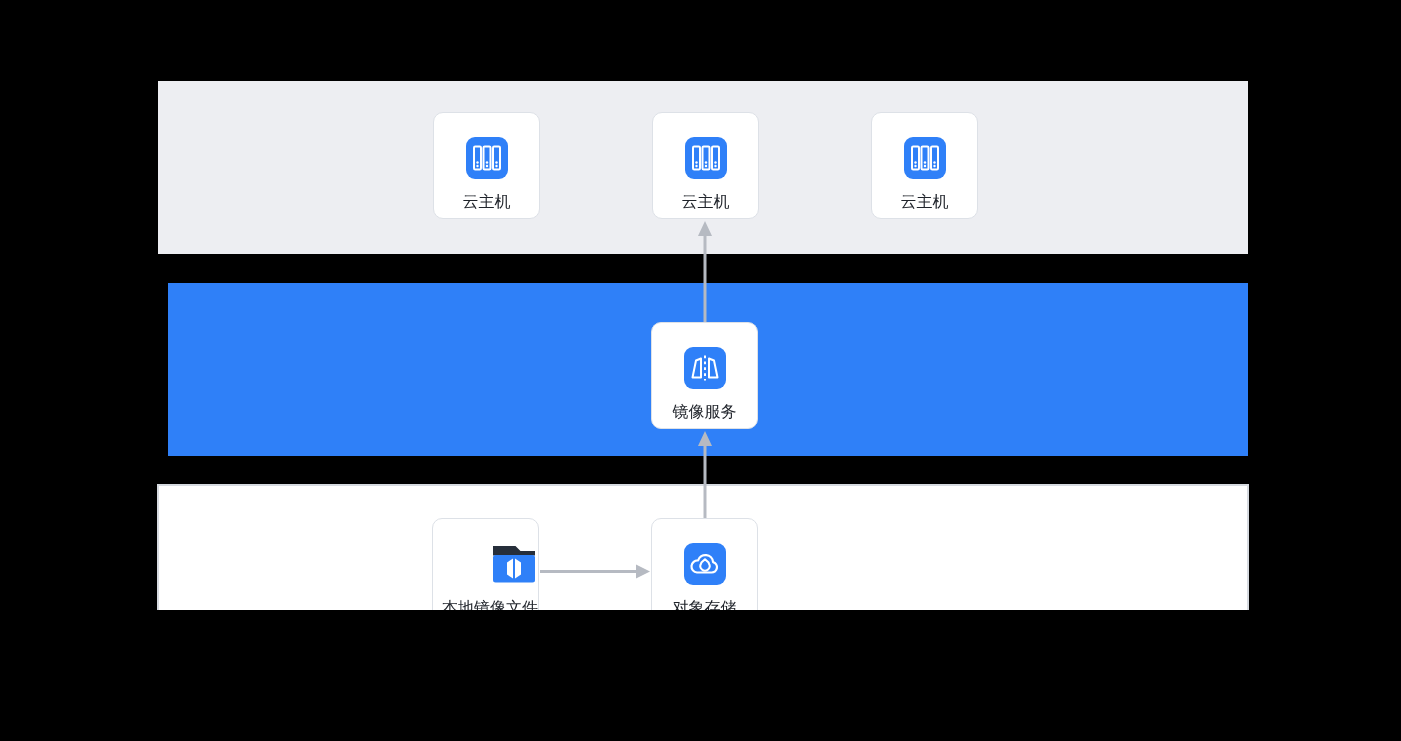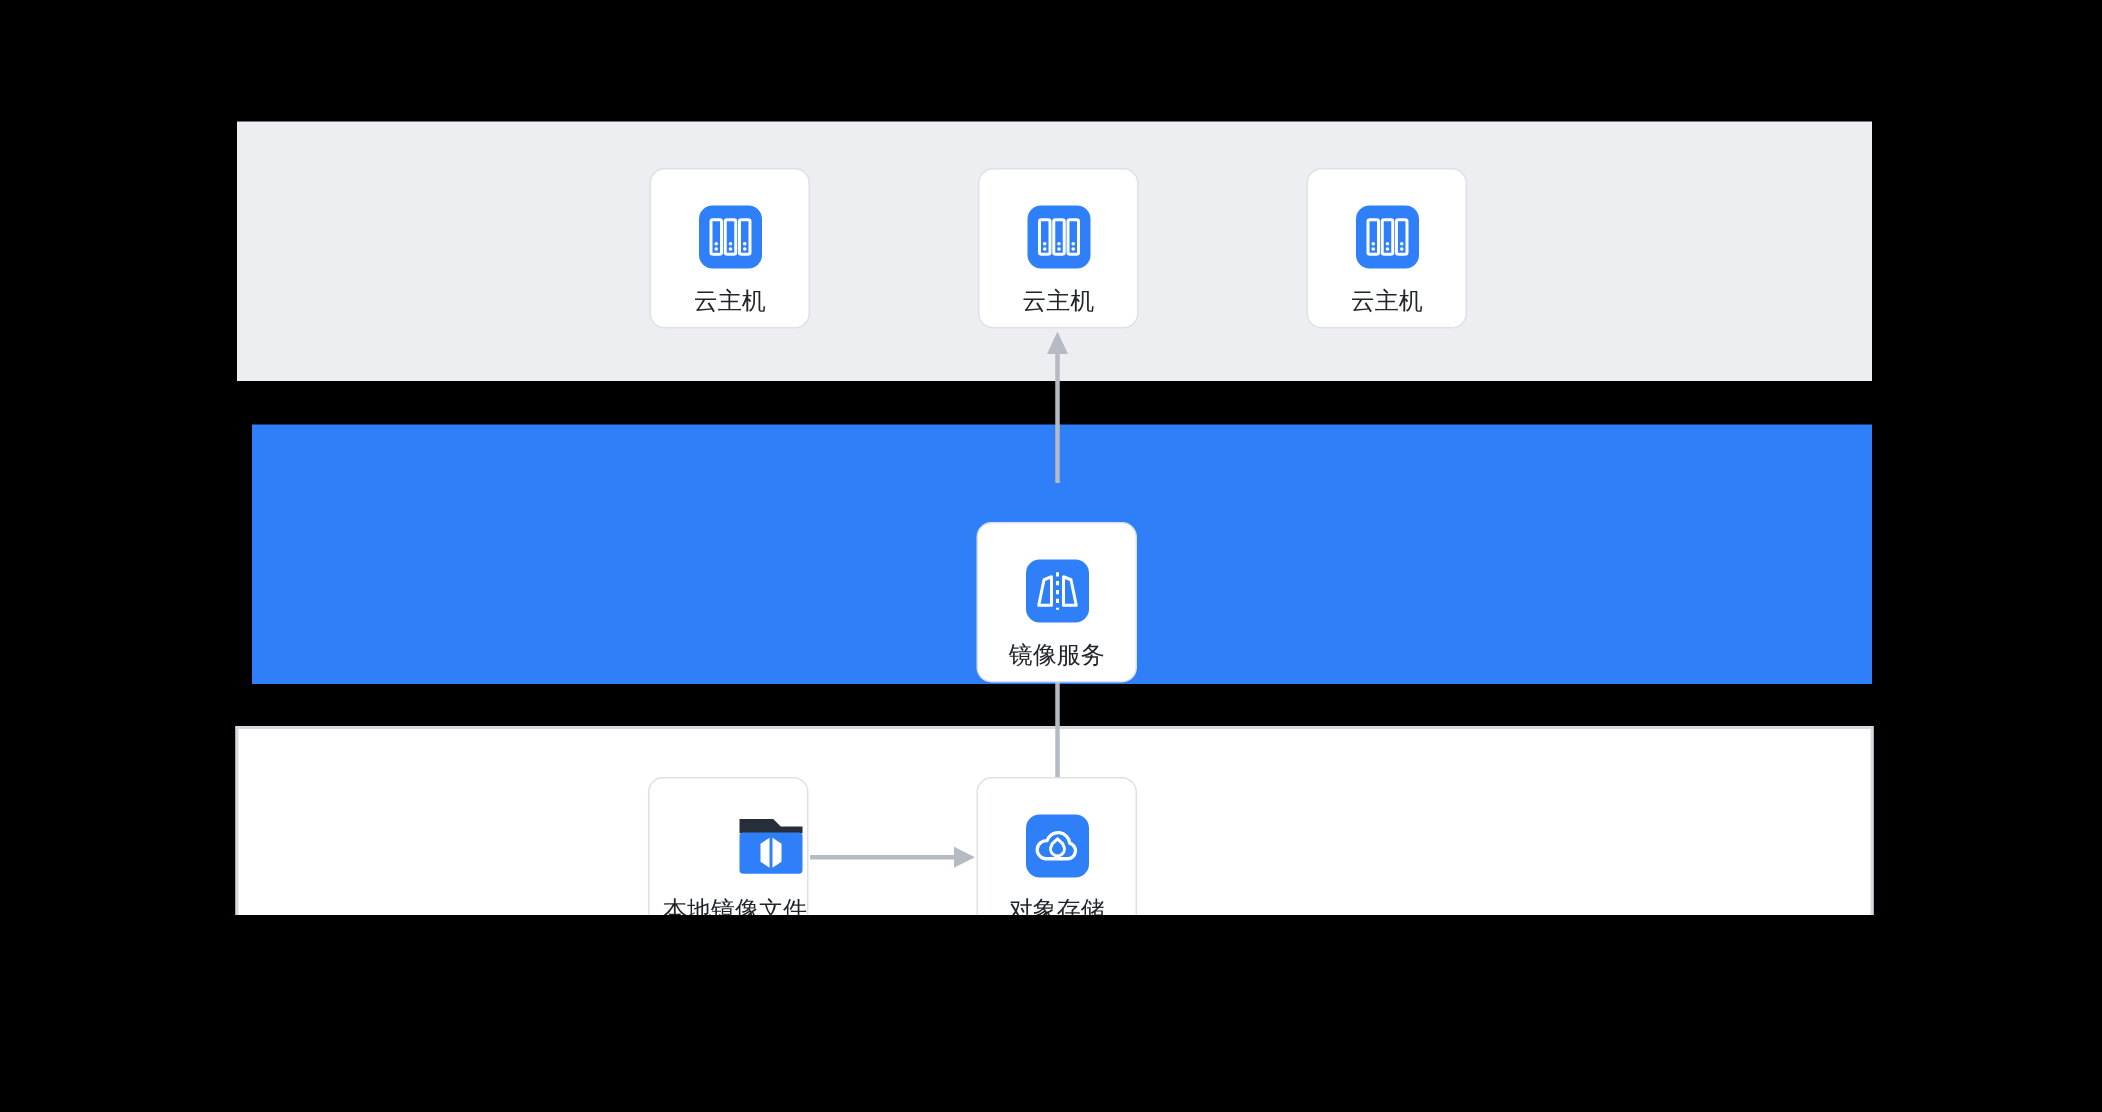--- a/index.html
+++ b/index.html
@@ -110,21 +110,21 @@
           <circle cx="21" cy="25.5" r="1.2"></circle>
             <circle cx="21" cy="29" r="1.2"></circle>
           <circle cx="30.5" cy="25.5" r="1.2"></circle>
             <circle cx="30.5" cy="29" r="1.2"></circle>
         </g>
       </svg>
     </div>
     <div class="node-label">云主机</div>
   </div>
 
-  <div class="card" style="left:651px;top:322px;margin-top:26px;">
+  <div class="card" style="left:651px;top:322px;">
     <div class="icon-box">
       <svg width="42" height="42" viewBox="0 0 42 42">
         <line x1="21" y1="8.5" x2="21" y2="33.5" stroke="#FFFFFF" stroke-width="2" stroke-dasharray="2.8 3.1"></line>
         <polygon points="8.5,30.5 17,30.5 17,11.5 12,13.5" fill="none" stroke="#FFFFFF" stroke-width="2" stroke-linejoin="round"></polygon>
         <polygon points="33.5,30.5 25,30.5 25,11.5 30,13.5" fill="none" stroke="#FFFFFF" stroke-width="2" stroke-linejoin="round"></polygon>
       </svg>
     </div>
     <div class="node-label">镜像服务</div>
   </div>
 

